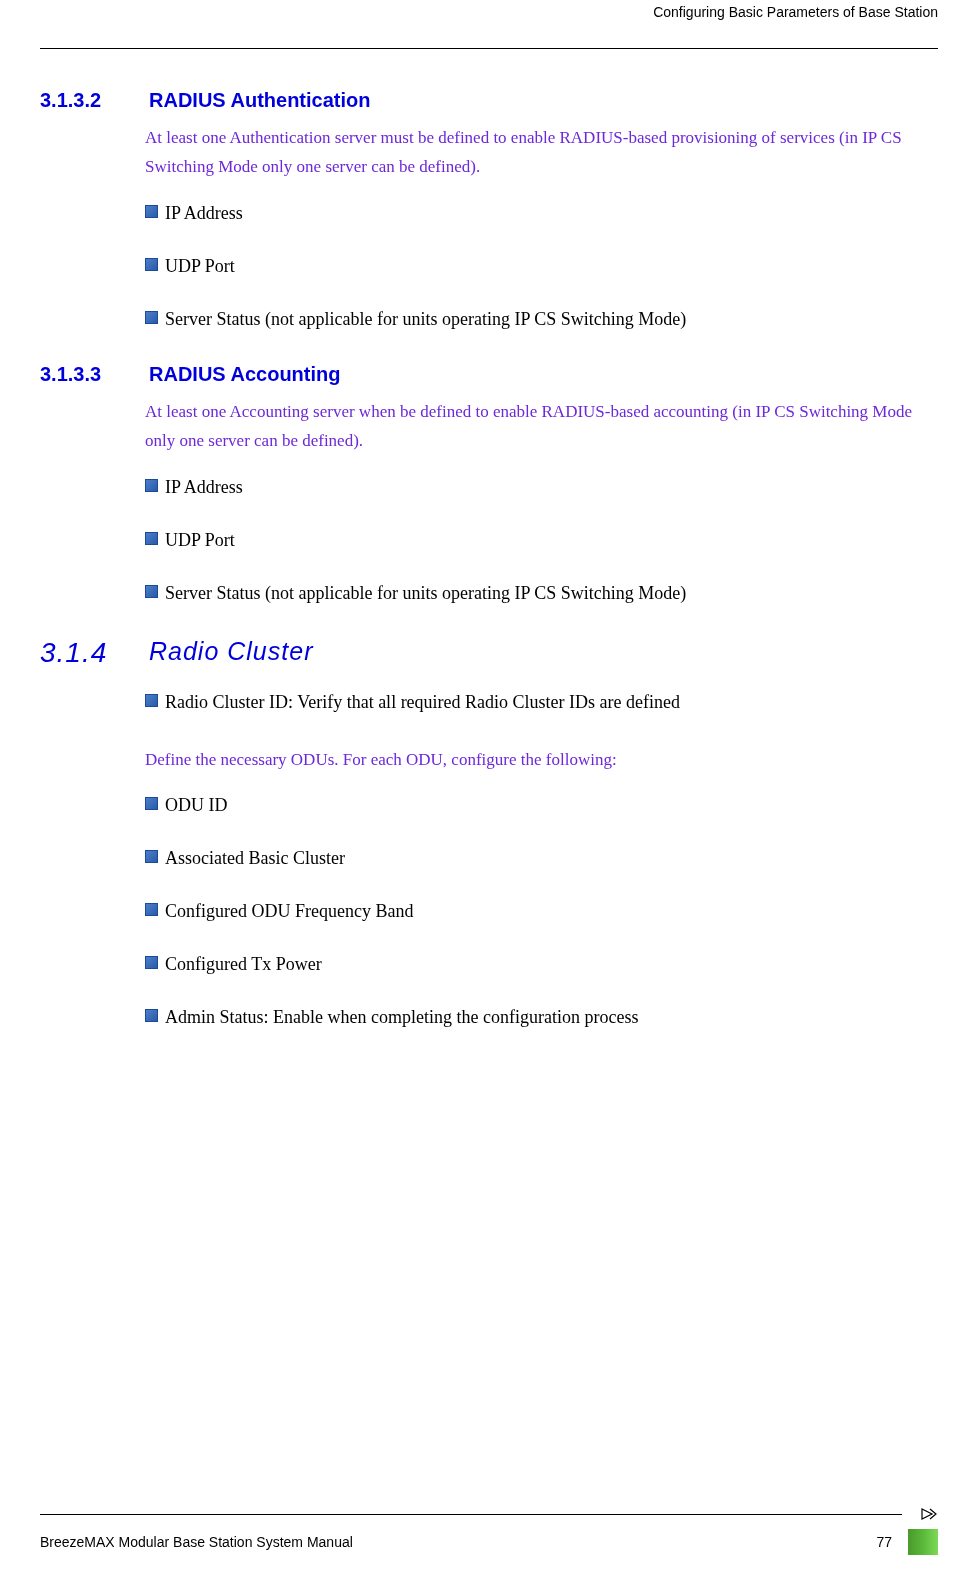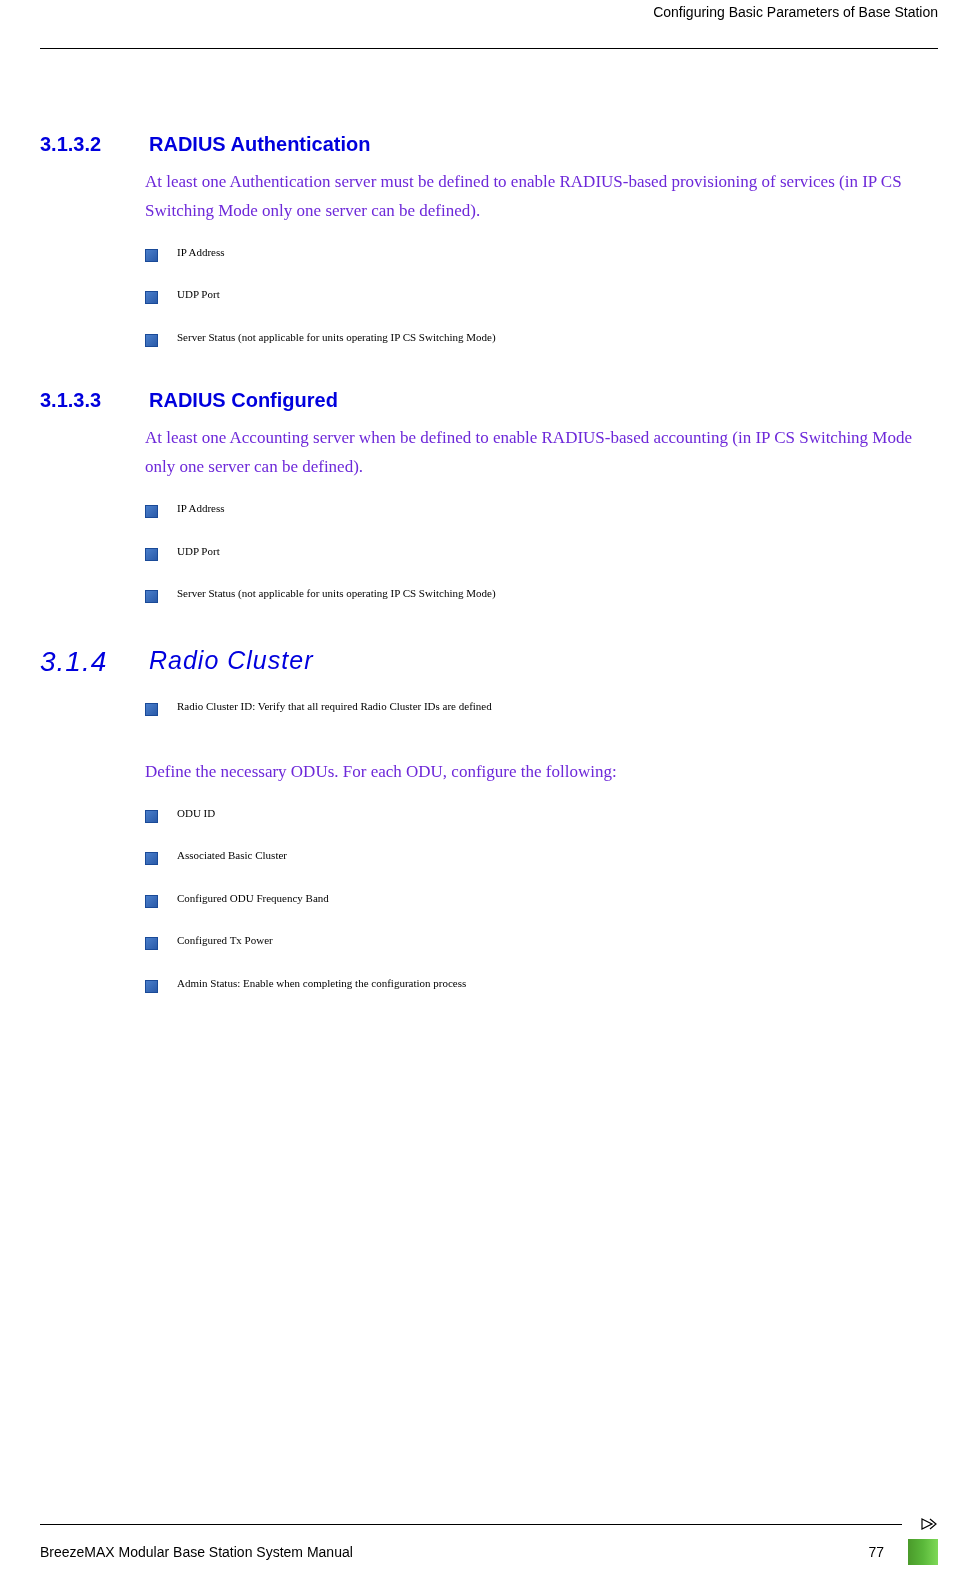--- a/index.html
+++ b/index.html
@@ -24,21 +24,20 @@
       font-family: Arial, Helvetica, sans-serif;
       font-size: 14px;
       padding: 0 40px 6px 32px;
       margin-top: 4px;
     }
     .content {
       padding: 40px 40px 0 40px;
     }
     .section {
       margin-bottom: 30px;
-      margin-top: 44px;
     }
     .section-num-h3 {
       display: inline-block;
       color: #0000dd;
       font-family: Arial, Helvetica, sans-serif;
       font-weight: bold;
       font-size: 20px;
       width: 105px;
       vertical-align: top;
     }
@@ -79,39 +78,39 @@
       color: #6d28d9;
       margin-top: 12px;
       margin-bottom: 18px;
     }
     .bullet-list {
       margin-left: 105px;
       list-style: none;
     }
     .bullet-list li {
       position: relative;
-      padding-left: 32px;
-      font-size: 11px;
+      padding-left: 20px;
+      font-size: 18px;
       line-height: 1.5;
       margin-bottom: 26px;
       color: #000;
     }
     .bullet-list li::before {
       content: '';
       position: absolute;
       left: 0;
       top: 5px;
       width: 11px;
       height: 11px;
       background: linear-gradient(135deg, #4a7fcc 0%, #2a5aa8 100%);
       border: 1px solid #1a4a98;
     }
     .footer {
       position: absolute;
-      bottom: 20px;
+      bottom: 30px;
       left: 40px;
       right: 40px;
     }
     .footer-line-wrap {
       display: flex;
       align-items: center;
     }
     .footer-hr {
       flex: 1;
       border: none;
@@ -131,21 +130,21 @@
       display: flex;
       justify-content: space-between;
       align-items: center;
       font-family: Arial, Helvetica, sans-serif;
       font-size: 14px;
       margin-top: 6px;
     }
     .footer-right {
       display: flex;
       align-items: center;
-      gap: 24px;
+      gap: 16px;
     }
     .green-bar {
       width: 30px;
       height: 26px;
       background: linear-gradient(to right, #4a9a2a 0%, #5ab83a 50%, #7ed957 100%);
     }
     .heading-row {
       margin-bottom: 0;
     }
   </style>
@@ -166,21 +165,21 @@
     <ul class="bullet-list">
       <li>IP Address</li>
       <li>UDP Port</li>
       <li>Server Status (not applicable for units operating IP CS Switching Mode)</li>
     </ul>
   </div>
 
   <div class="section">
     <div class="heading-row">
       <span class="section-num-h3">3.1.3.3</span>
-      <span class="section-title-h3">RADIUS Configured</span>
+      <span class="section-title-h3">RADIUS Accounting</span>
     </div>
     <p class="body-text">At least one Accounting server when be defined to enable RADIUS-based accounting (in IP CS Switching Mode only one server can be defined).</p>
     <ul class="bullet-list">
       <li>IP Address</li>
       <li>UDP Port</li>
       <li>Server Status (not applicable for units operating IP CS Switching Mode)</li>
     </ul>
   </div>
 
   <div class="section">

